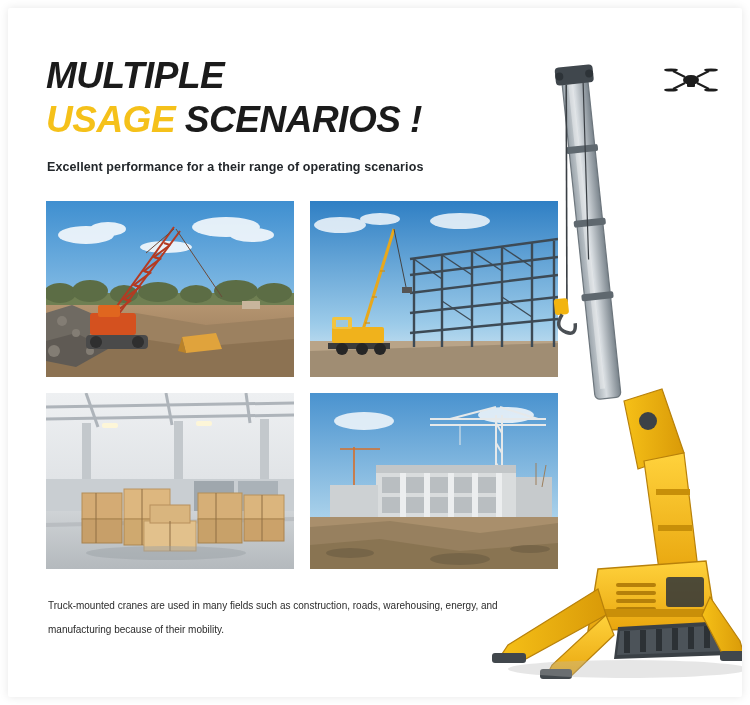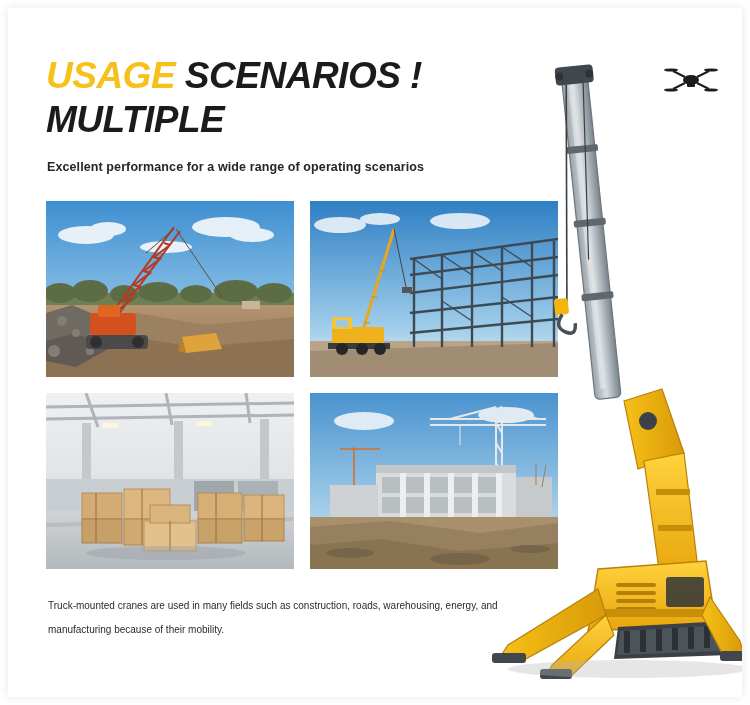--- a/index.html
+++ b/index.html
@@ -106,25 +106,25 @@
     height: 34px;
   }
 </style>
 </head>
 <body>
 
 <div class="page">
   <div class="card">
 
     <div class="heading">
+      <div class="h-line">MULTIPLE</div>
       <div class="h-line"><span class="accent">USAGE</span><span> SCENARIOS !</span></div>
-      <div class="h-line">MULTIPLE</div>
     </div>
 
-    <div class="subheading">Excellent performance for a wide range of operating scenarios</div>
+    <div class="subheading">Excellent performance for a their range of operating scenarios</div>
 
     <div class="grid">
 
       <div class="photo p1">
         <svg width="248" height="176" viewBox="0 0 248 176" xmlns="http://www.w3.org/2000/svg" aria-hidden="true">
           <defs>
             <linearGradient id="sky1" x1="0" y1="0" x2="0" y2="1">
               <stop offset="0" stop-color="#3f8fd0"></stop>
               <stop offset="0.65" stop-color="#8fc3e8"></stop>
               <stop offset="1" stop-color="#d6e7f2"></stop>

